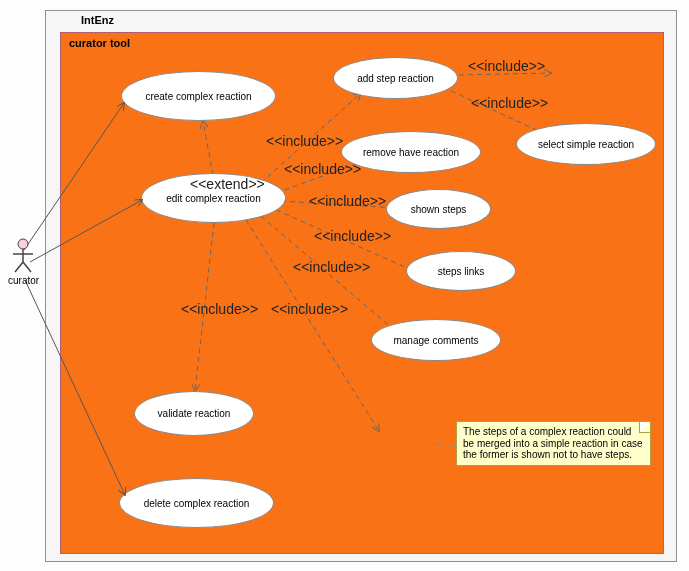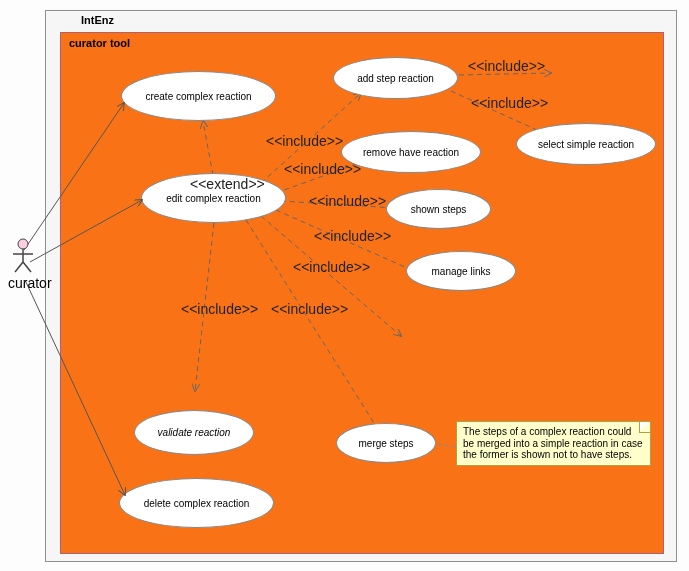--- a/index.html
+++ b/index.html
@@ -56,21 +56,21 @@
   }
   .actor {
     position: absolute;
     left: 8px; top: 238px;
     width: 30px;
     text-align: center;
     font-size: 10px;
     z-index: 10;
   }
   .actor svg { display: block; margin: 0 auto; }
-  .actor-label { margin-top: 1px; font-size:14px; }
+  .actor-label { margin-top: 1px; font-size:10px; }
   .stereotype {
     position: absolute;
     font-size: 14px;
     color: #222;
     white-space: nowrap;
   }
   .note {
     position: absolute;
     background: #ffffcc;
     border: 1px solid #b0a040;
@@ -140,37 +140,37 @@
 
     <div class="ellipse" style="left:60px;  top:38px;  width:155px; height:50px;">
         <span>create complex reaction</span>
       </div>
     <div class="ellipse" style="left:58px;  top:445px; width:155px; height:50px;">
         <span>delete complex reaction</span>
       </div>
     <div class="ellipse" style="left:80px;  top:140px; width:145px; height:50px;">
         <span>edit complex reaction</span>
       </div>
-    <div class="ellipse" style="left:73px;  top:377px; width:120px; height:45px;font-style:italic;">
+    <div class="ellipse" style="left:73px;  top:358px; width:120px; height:45px;">
         <span>validate reaction</span>
       </div>
     <div class="ellipse" style="left:272px; top:24px;  width:125px; height:42px;">
         <span>add step reaction</span>
       </div>
     <div class="ellipse" style="left:280px; top:98px;  width:140px; height:42px;">
         <span>remove have reaction</span>
       </div>
     <div class="ellipse" style="left:325px; top:156px; width:105px; height:40px;">
         <span>shown steps</span>
       </div>
     <div class="ellipse" style="left:345px; top:218px; width:110px; height:40px;">
-        <span>manage links</span>
-      </div>
-    <div class="ellipse" style="left:275px; top:390px; width:100px; height:40px;">
-        <span>merge steps</span>
+        <span>steps links</span>
+      </div>
+    <div class="ellipse" style="left:310px; top:286px; width:130px; height:42px;">
+        <span>manage comments</span>
       </div>
     <div class="ellipse" style="left:455px; top:90px;  width:140px; height:42px;">
         <span>select simple reaction</span>
       </div>
 
     <span class="stereotype" style="left:129px; top:105px;margin-top:38px;">&lt;&lt;extend&gt;&gt;</span>
     <span class="stereotype" style="left:205px; top:100px;">&lt;&lt;include&gt;&gt;</span>
     <span class="stereotype" style="left:223px; top:128px;">&lt;&lt;include&gt;&gt;</span>
     <span class="stereotype" style="left:248px; top:160px;">&lt;&lt;include&gt;&gt;</span>
     <span class="stereotype" style="left:253px; top:195px;">&lt;&lt;include&gt;&gt;</span>

